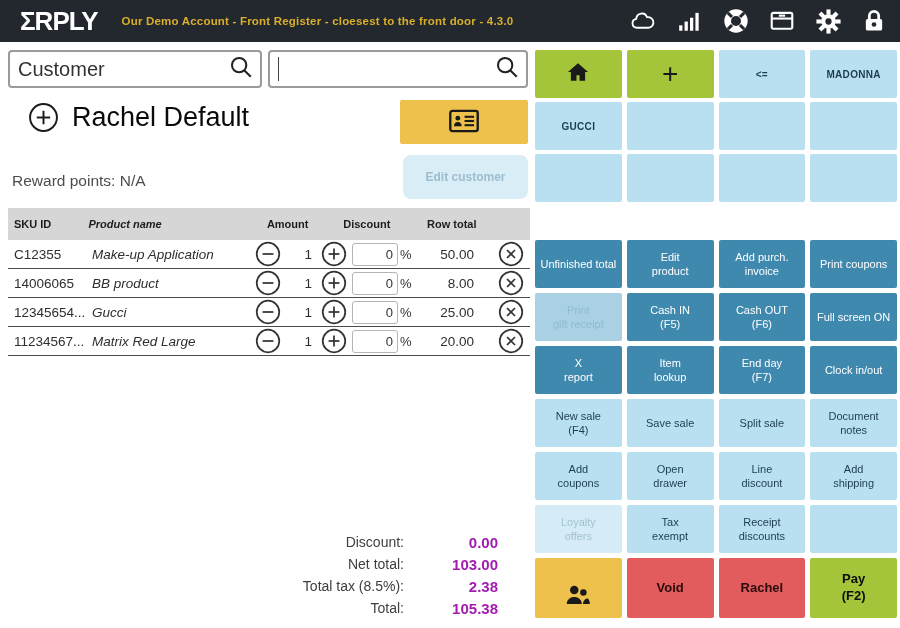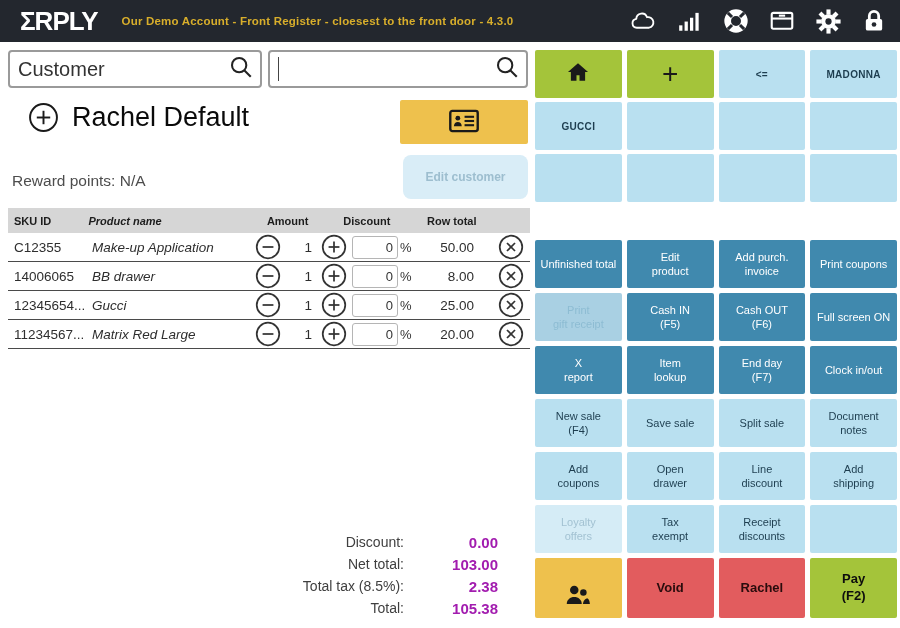--- a/index.html
+++ b/index.html
@@ -46,21 +46,21 @@
     position:absolute; left:403px; top:155px; width:125px; height:44px;
     background:#d9edf7; border:none; border-radius:8px;
     color:#9dbecf; font-size:12px; font-weight:bold; cursor:pointer;
     font-family:"Liberation Sans", sans-serif;
   }
   .reward-points { position:absolute; left:12px; top:172px; font-size:15.5px; color:#4d4d4d; }
 
   
   .sale-table { position:absolute; left:8px; top:208px; width:522px; }
   .t-header {
-    display:flex; align-items:center; height:25px; background:#d6d6d6;
+    display:flex; align-items:center; height:32px; background:#d6d6d6;
     font-size:11px; font-weight:bold; color:#1d1d1d;
   }
   .t-row {
     display:flex; align-items:center; height:29px;
     border-bottom:1px solid #4a4a4a; font-size:13.5px; color:#2e2e2e;
   }
   .c-sku   { width:84px; padding-left:6px; }
   .c-prod  { width:158px;font-style:italic; }
   .c-minus { width:36px; display:flex; justify-content:center; }
   .c-amt   { width:30px; text-align:right; padding-right:4px; }
@@ -257,21 +257,21 @@
         <button class="circle-btn"><svg width="26" height="26" viewBox="0 0 24 24" fill="none" stroke="#333" stroke-width="1.6">
             <circle cx="12" cy="12" r="10.4"></circle>
             <line x1="8.3" y1="8.3" x2="15.7" y2="15.7"></line>
             <line x1="15.7" y1="8.3" x2="8.3" y2="15.7"></line>
           </svg></button>
       </div>
   </div>
 
   <div class="t-row">
     <div class="c-sku">14006065</div>
-    <div class="c-prod">BB drawer</div>
+    <div class="c-prod">BB product</div>
     <div class="c-minus">
         <button class="circle-btn"><svg width="26" height="26" viewBox="0 0 24 24" fill="none" stroke="#333" stroke-width="1.6">
             <circle cx="12" cy="12" r="10.4"></circle>
             <line x1="7" y1="12" x2="17" y2="12"></line>
           </svg></button>
       </div>
     <div class="c-amt">1</div>
     <div class="c-plus">
         <button class="circle-btn"><svg width="26" height="26" viewBox="0 0 24 24" fill="none" stroke="#333" stroke-width="1.6">
             <circle cx="12" cy="12" r="10.4"></circle>

